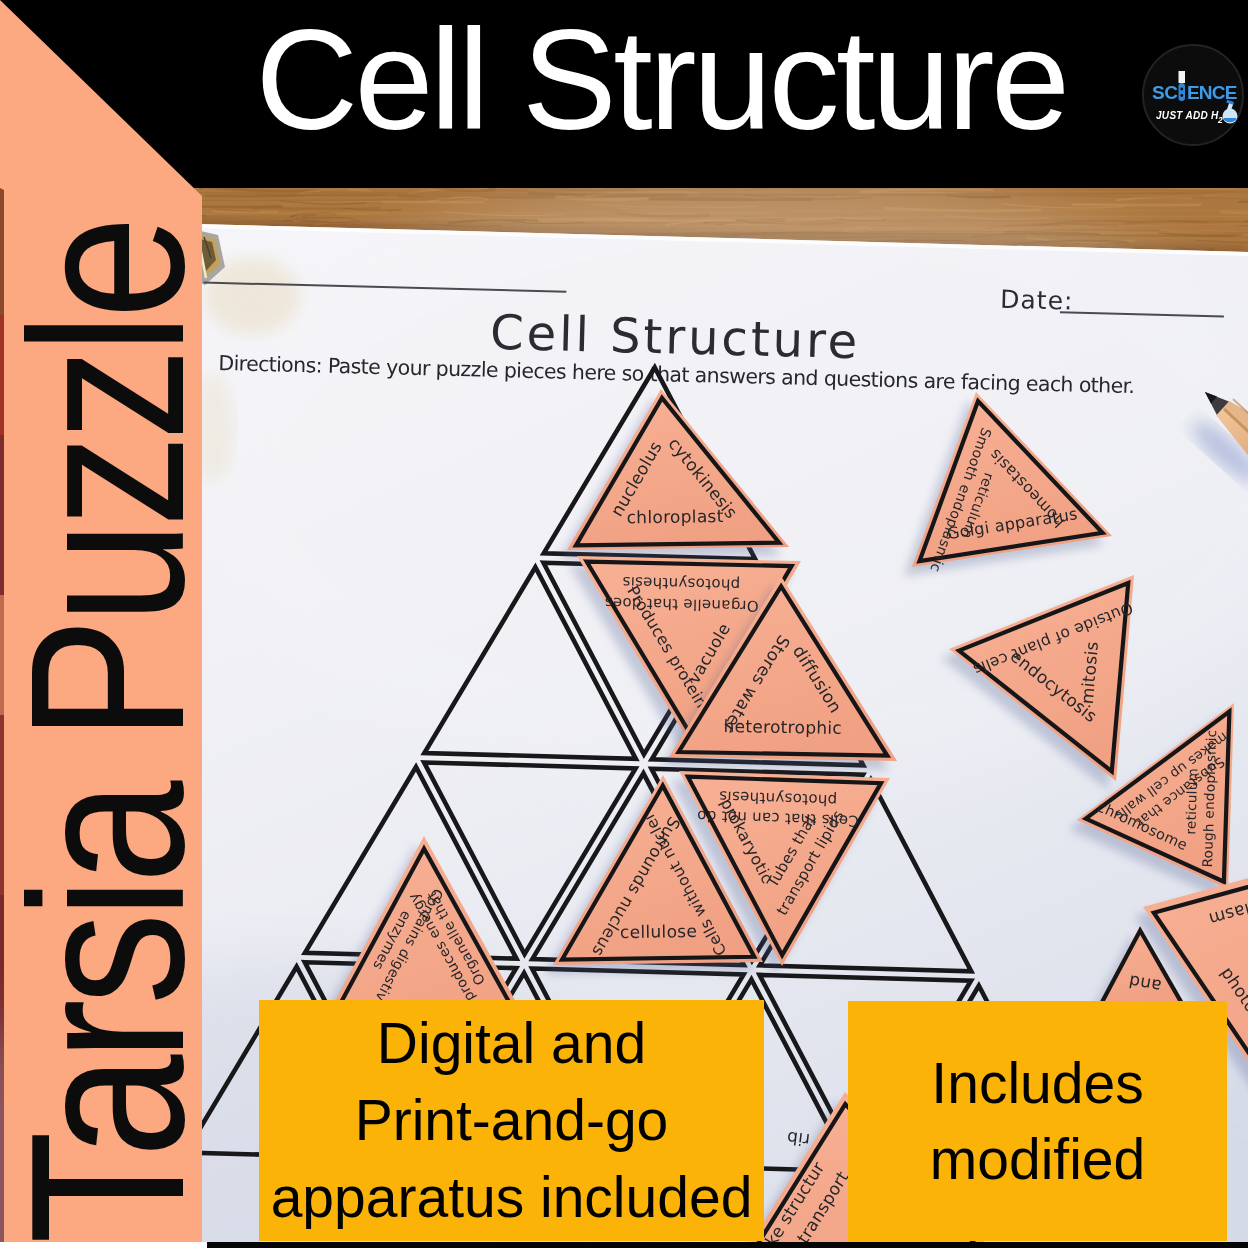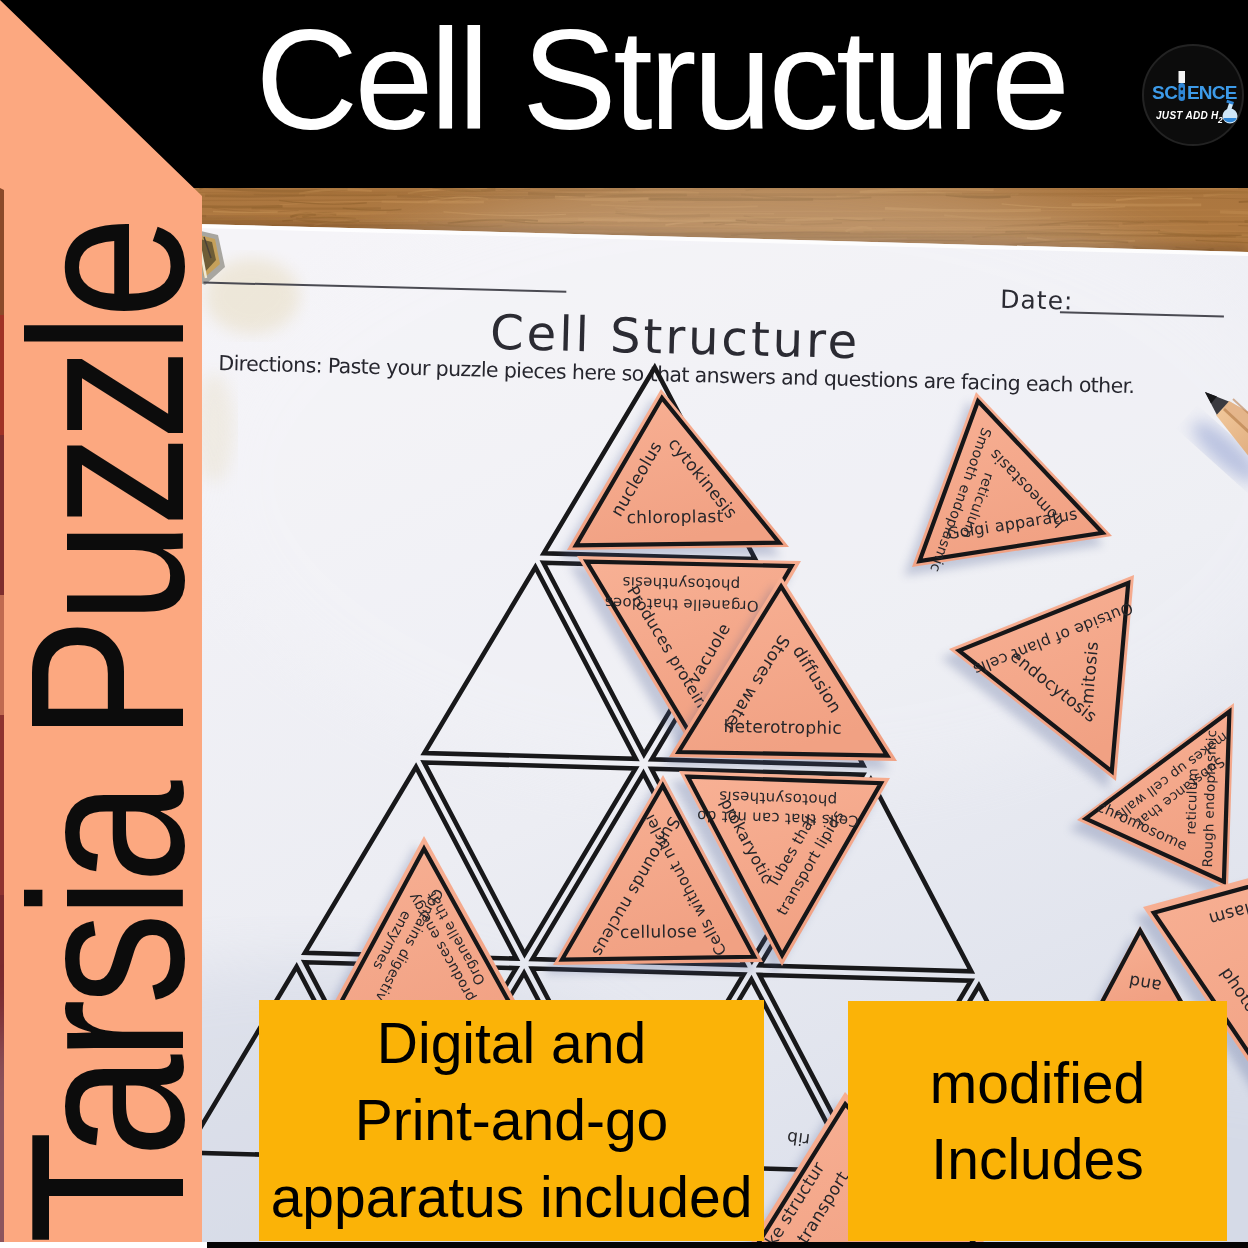--- a/index.html
+++ b/index.html
@@ -444,19 +444,19 @@
   <div class="sidebar">
     <div class="sidebar-label">Tarsia Puzzle</div>
   </div>
 
   <div class="badge badge-left">
     <div>Digital and</div>
     <div>Print-and-go</div>
     <div>apparatus included</div>
   </div>
   <div class="badge badge-right">
+    <div>Includes</div>
     <div>modified</div>
-    <div>Includes</div>
   </div>
 
   <div class="strip-white"></div>
   <div class="strip-black"></div>
 </div>
 
 </body></html>

